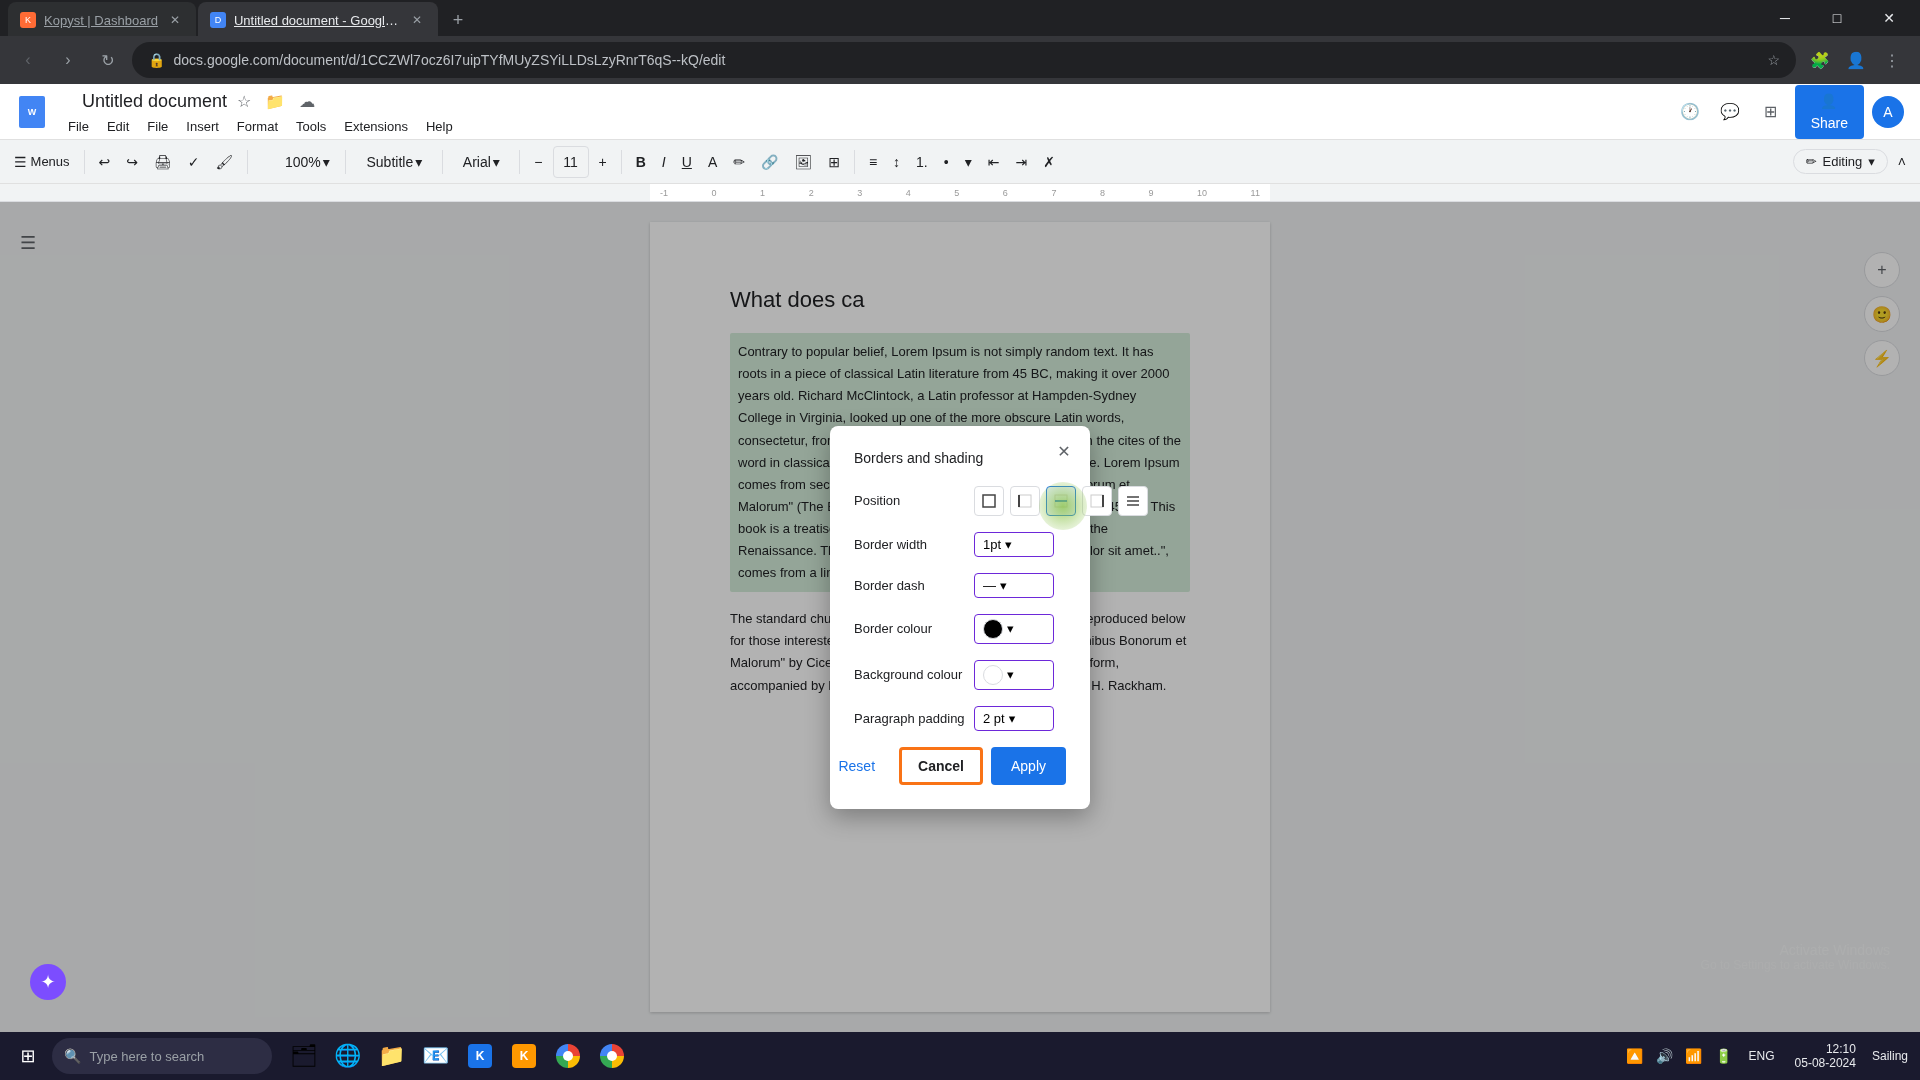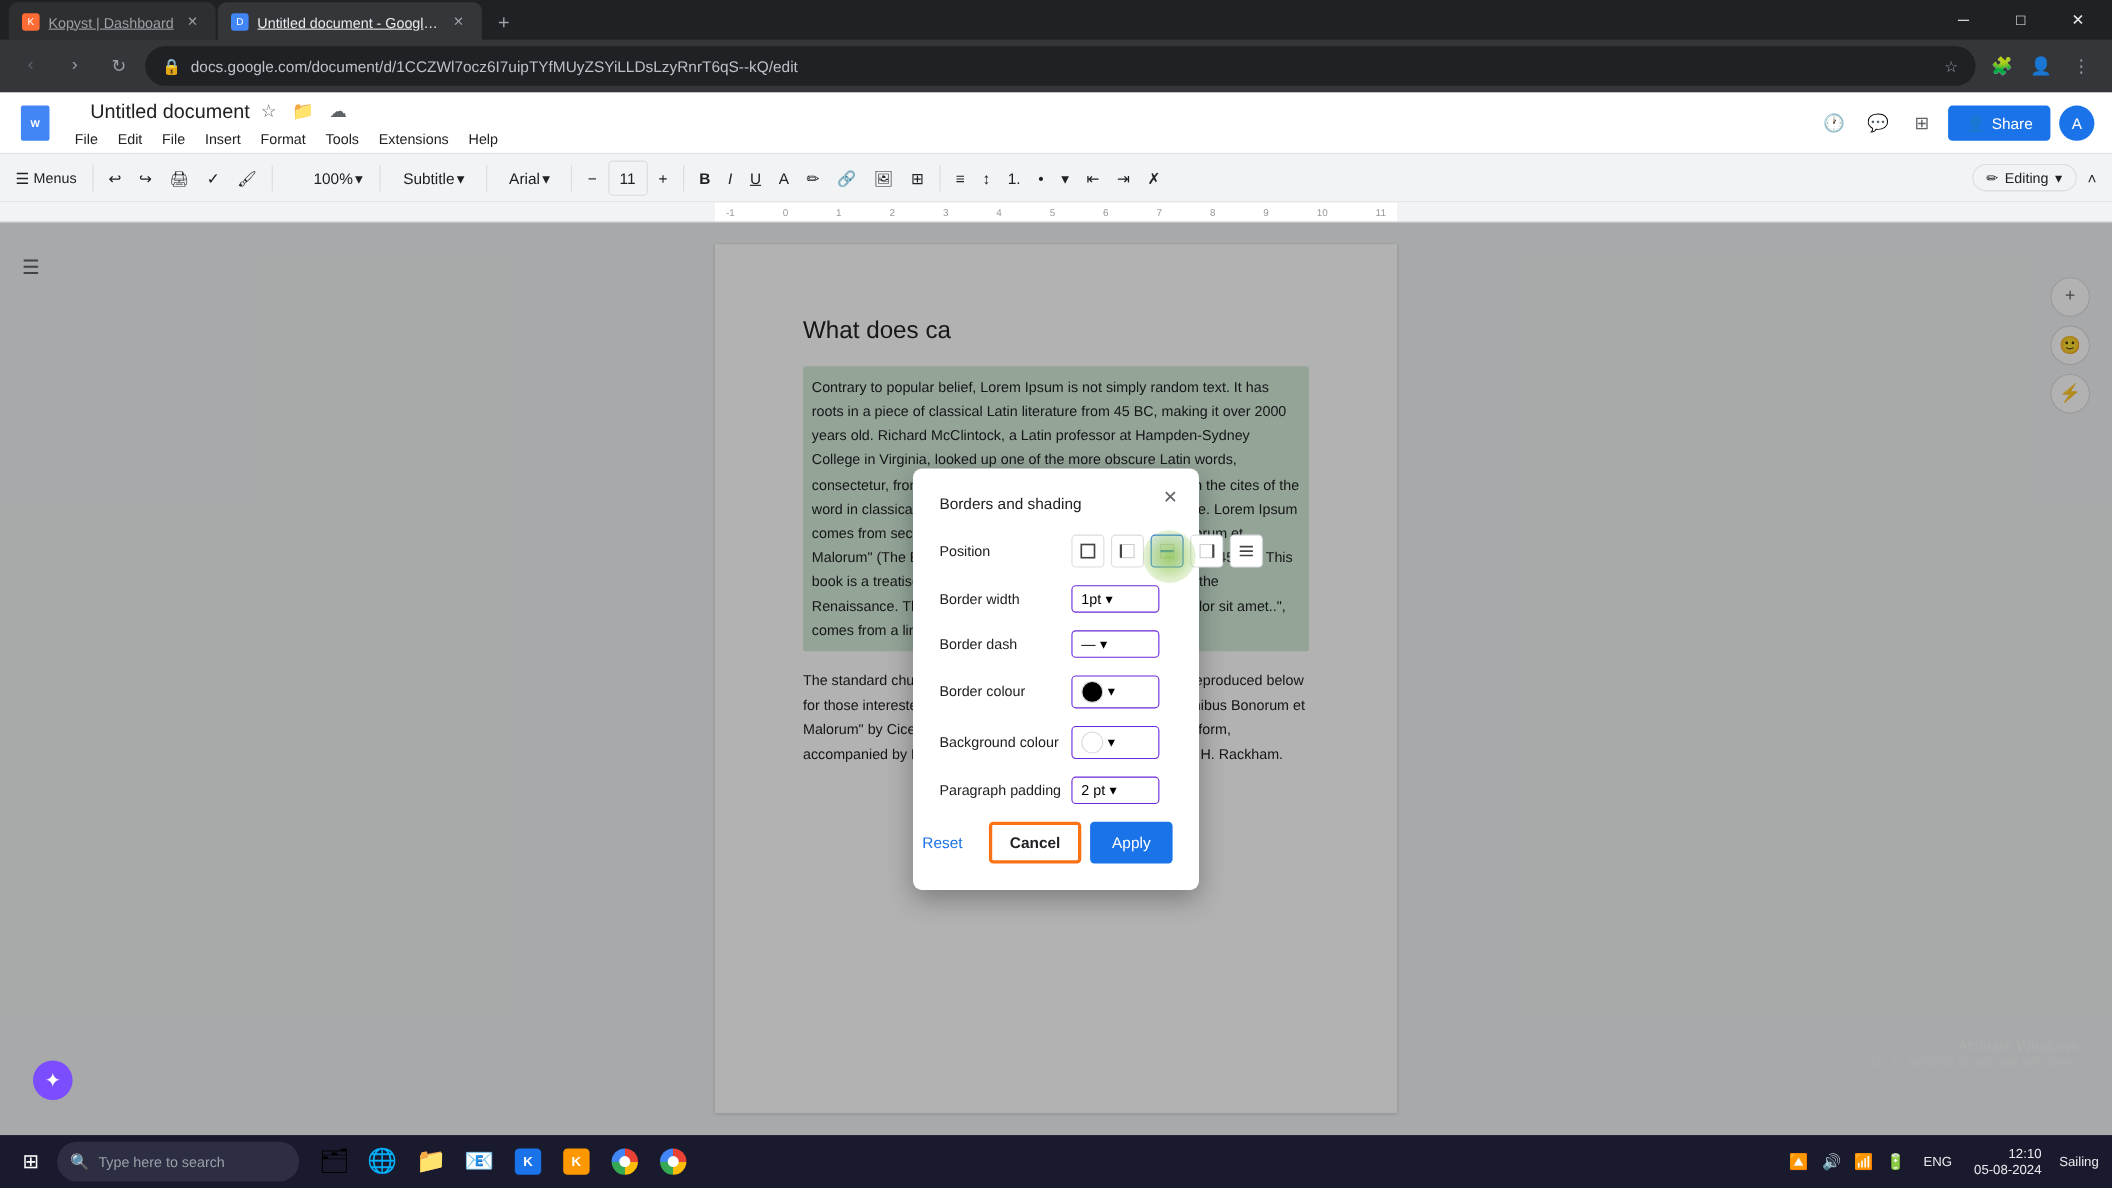--- a/index.html
+++ b/index.html
@@ -102,20 +102,21 @@
       color: white;
       border: none;
       border-radius: 4px;
       padding: 8px 16px;
       font-size: 14px;
       cursor: pointer;
       font-weight: 500;
       display: flex;
       align-items: center;
       gap: 6px;
+      flex-direction: column;
     }
     .avatar-circle {
       width: 32px; height: 32px; border-radius: 50%;
       background: #1a73e8; color: white; display: flex; align-items: center; justify-content: center;
       font-size: 14px; font-weight: 500;
     }
 
     .menu-item { padding: 6px 10px; font-size: 14px; color: #202124; cursor: pointer; border-radius: 4px; }
 
     .docs-toolbar {

